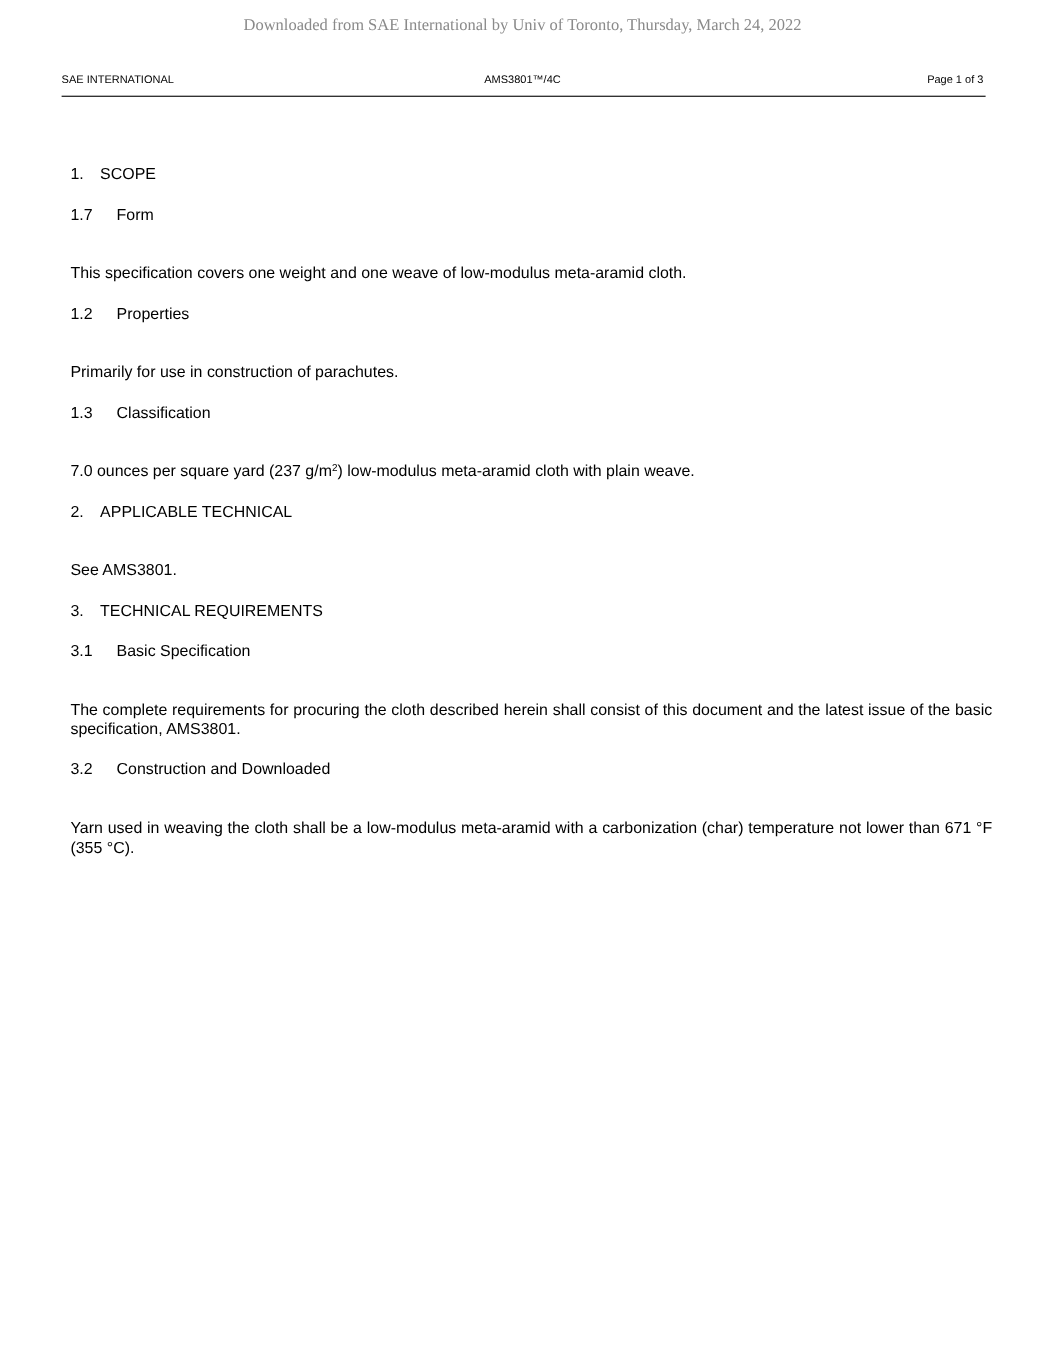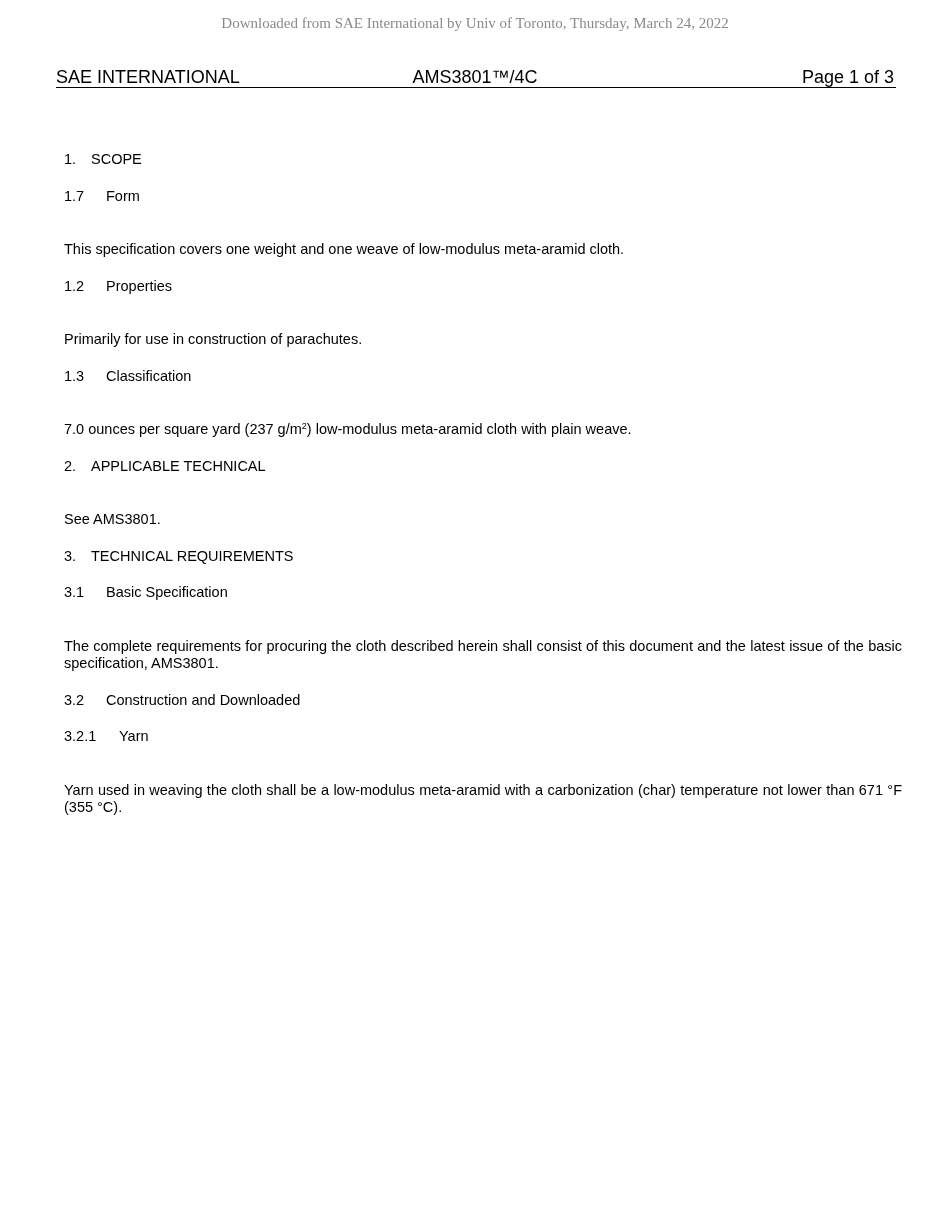--- a/index.html
+++ b/index.html
@@ -1,18 +1,18 @@
 <!DOCTYPE html>
 <html><head>
 <meta charset="utf-8">
 <style>
   html, body { margin: 0; padding: 0; background: #ffffff; }
   body { width: 950px; height: 1230px; position: relative; overflow: hidden; font-family: "Liberation Sans", sans-serif; color: #000; }
   .watermark { position: absolute; top: 15px; left: 0; width: 950px; text-align: center; font-family: "Liberation Serif", serif; font-size: 15px; color: #8a8a8a; }
-  .header { position: absolute; top: 67px; left: 56px; width: 840px; height: 20px; border-bottom: 1px solid #000; font-size: 18px; }
+  .header { position: absolute; top: 67px; left: 56px; width: 840px; height: 20px; border-bottom: 1px solid #000; font-size: 10px; }
   .header .left { position: absolute; left: 0; top: 0; }
   .header .center { position: absolute; left: 0; width: 838px; text-align: center; top: 0; }
   .header .right { position: absolute; right: 2px; top: 0; padding-left: 48px; }
   .content { position: absolute; top: 151px; left: 64px; width: 838px; font-size: 14.5px; line-height: 17.5px; }
   .block { margin: 0 0 19px 0; }
   .heading .num { display: inline-block; }
   .h1 .num { width: 27px; }
   .h2 .num { width: 42px; }
   .h3 .num { width: 55px; }
   .para { text-align: justify; margin-top: 36px; }
@@ -61,18 +61,15 @@
 
   <div class="block heading h2">
     <span class="num">3.1</span><span>Basic Specification</span>
   </div>
   <div class="block para">The complete requirements for procuring the cloth described herein shall consist of this document and the latest issue of the basic specification, AMS3801.</div>
 
   <div class="block heading h2">
     <span class="num">3.2</span><span>Construction and Downloaded</span>
   </div>
 
-  <div class="block heading h3">
-    <span class="num">3.2.1</span><span>Yarn</span>
-  </div>
   <div class="block para">Yarn used in weaving the cloth shall be a low-modulus meta-aramid with a carbonization (char) temperature not lower than 671 °F (355 °C).</div>
 
 </div>
 
 </body></html>

